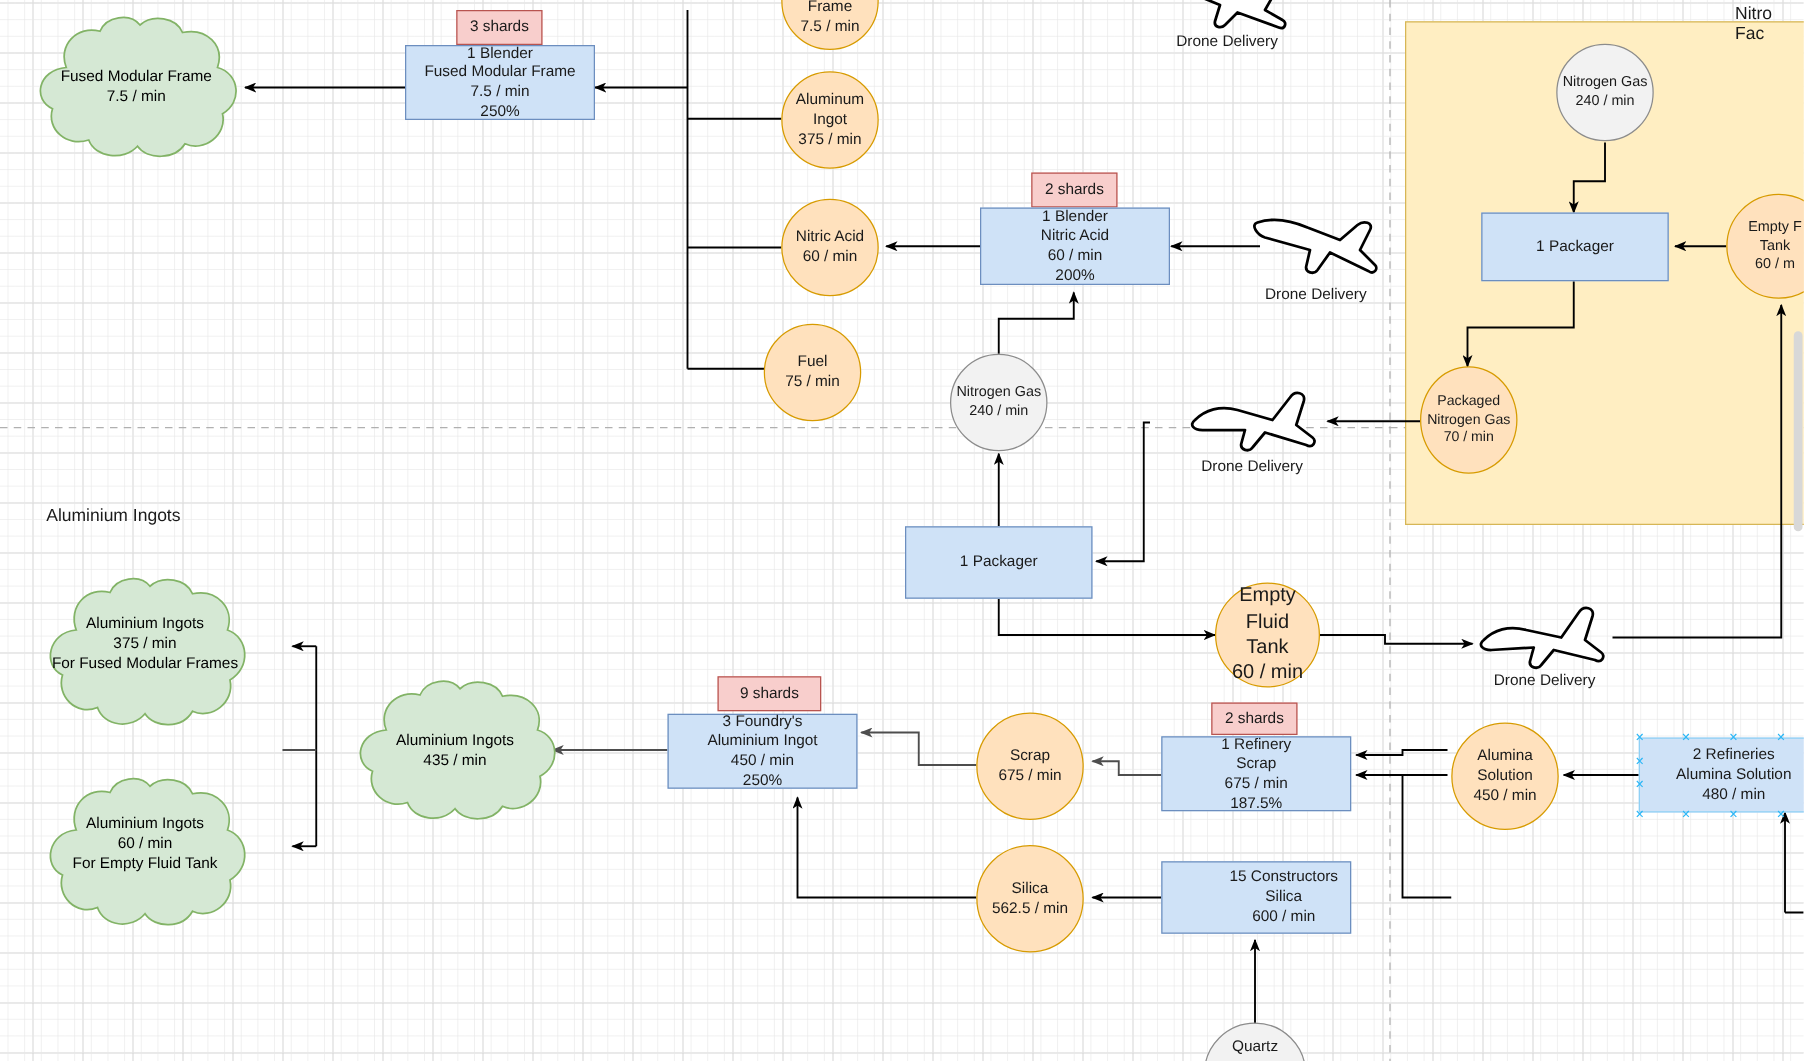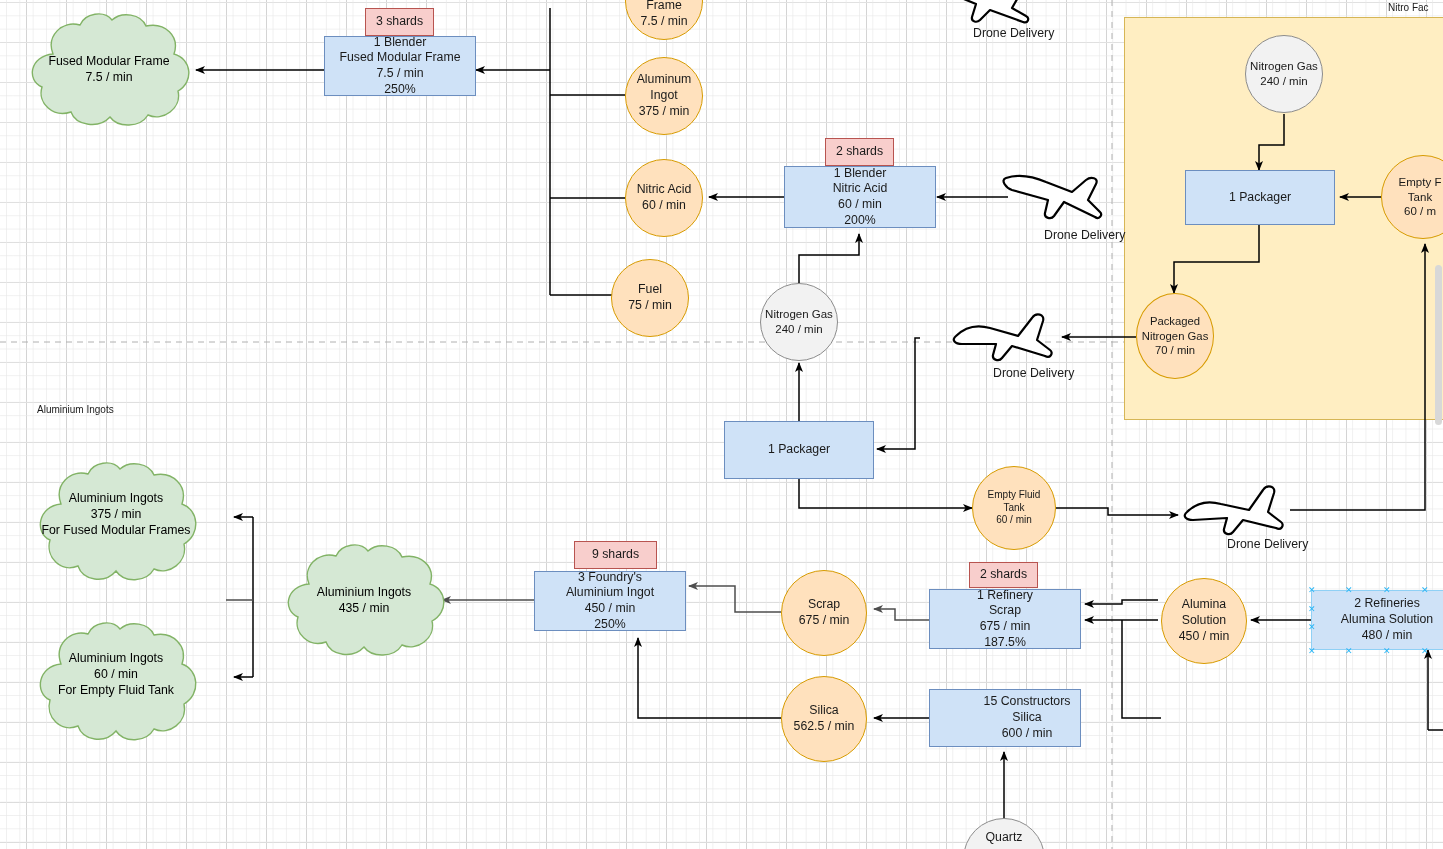--- a/index.html
+++ b/index.html
@@ -67,25 +67,25 @@
     display:flex; align-items:center; justify-content:center;
     font-size: 12.3px; text-align:center;
   }
 
   
   .group {
     position:absolute;
     background:#ffeec2;
     border:1.6px solid #d6b656;
   }
-  .group-label { position:absolute; font-size:10px; color:#1a1a1a; }
+  .group-label { position:absolute; font-size:14px; color:#1a1a1a; }
 
   
   .plane { position:absolute; }
-  .plane-label { position:absolute; font-size:12.3px; color:#1a1a1a; white-space:nowrap;padding-left:32px; }
+  .plane-label { position:absolute; font-size:12.3px; color:#1a1a1a; white-space:nowrap; }
 
   .vscroll {
     position:absolute; right:1px; width:7px; border-radius:4px;
     background:#d8d8d8;
   }
 </style>
 </head>
 <body>
 
 <div id="canvas">
@@ -321,21 +321,21 @@
 240 / min</span>
   </div>
 
   <div class="node circ" style="left:1136px; top:293px; width:78px; height:86px;">
     <span class="lbl" style="font-size:11.3px;">Packaged
 Nitrogen Gas
 70 / min</span>
   </div>
 
   <div class="node circ" style="left:972px; top:466px; width:84px; height:84px;">
-    <span class="lbl" style="font-size:10px;">Empty Fluid
+    <span class="lbl" style="font-size:16px;">Empty Fluid
 Tank
 60 / min</span>
   </div>
 
   <div class="node circ" style="left:1381px; top:155px; width:84px; height:84px;">
     <span class="lbl" style="font-size:11.5px; padding-right:6px;">Empty F
 Tank
 60 / m</span>
   </div>
 

